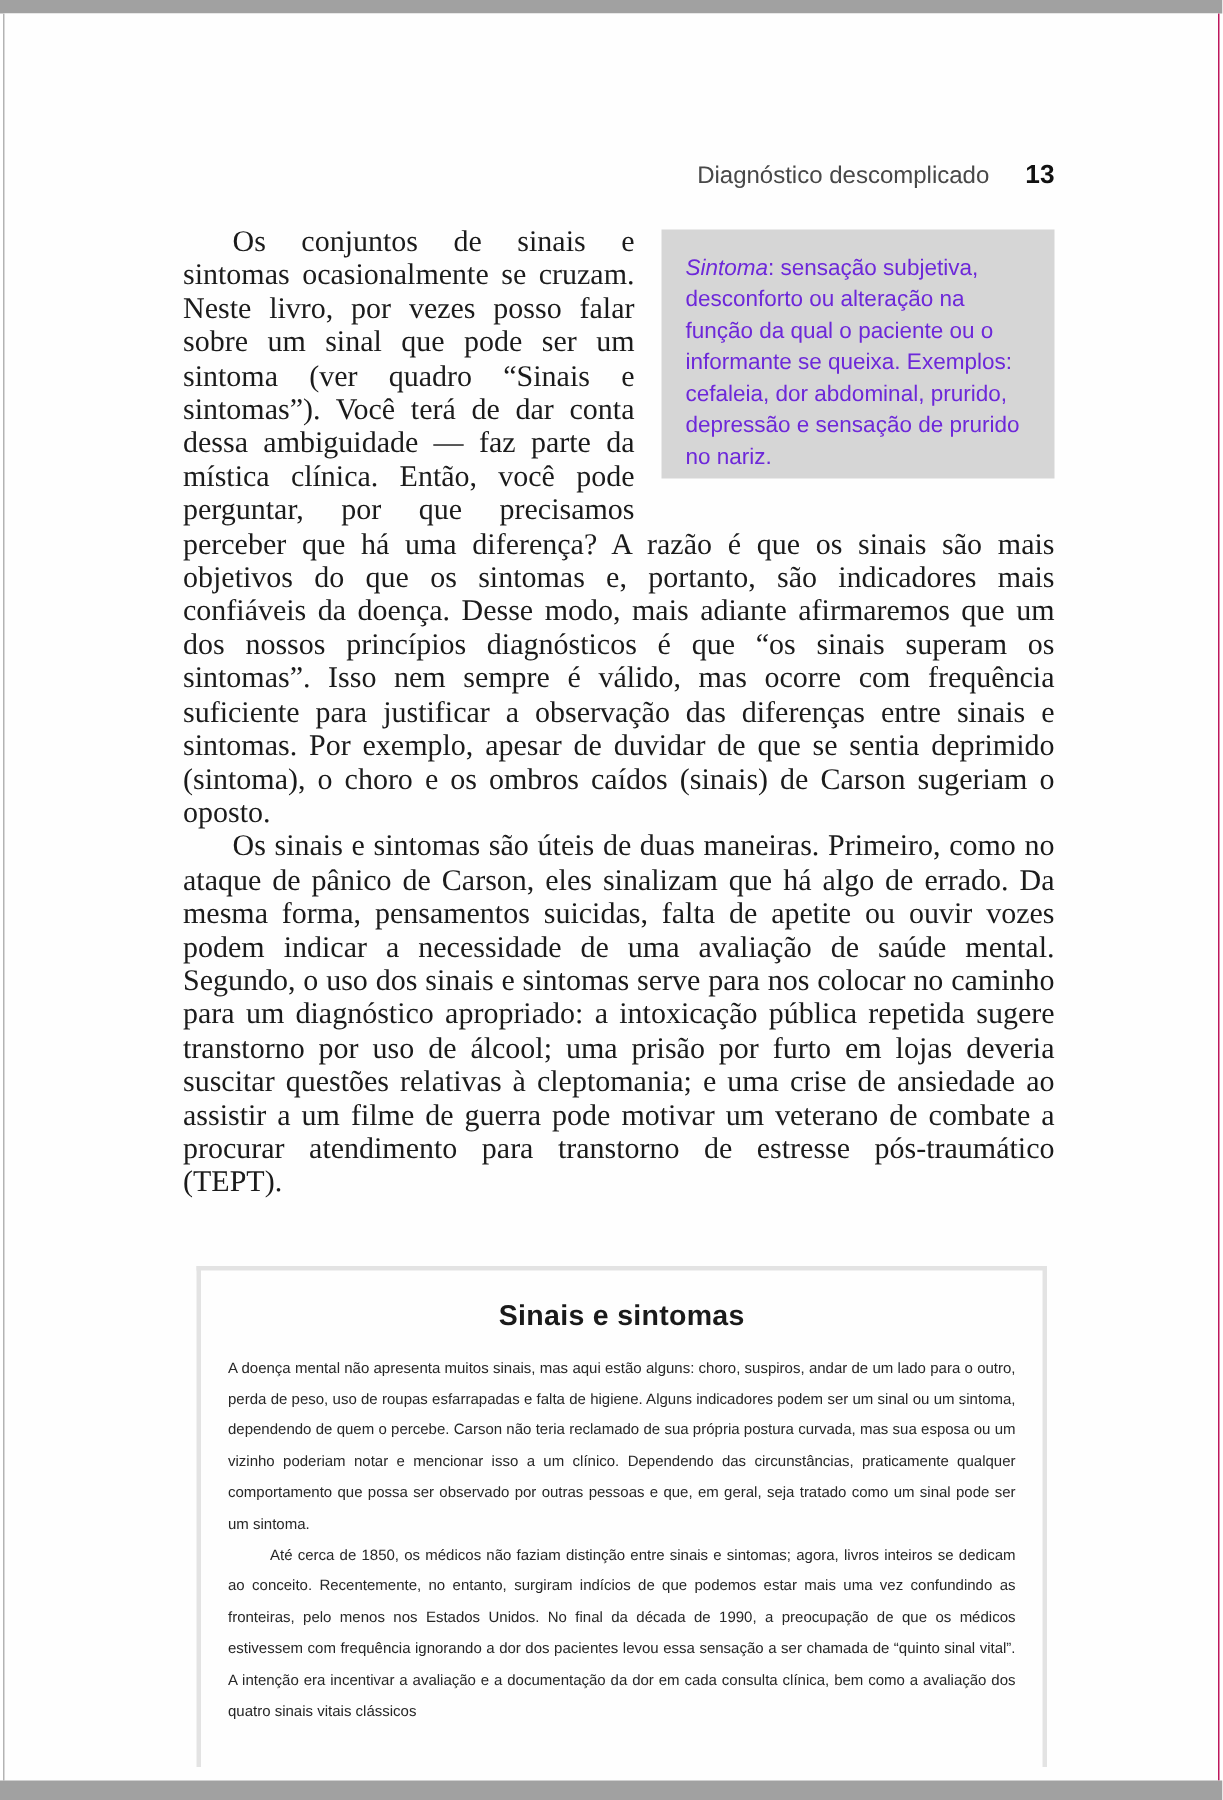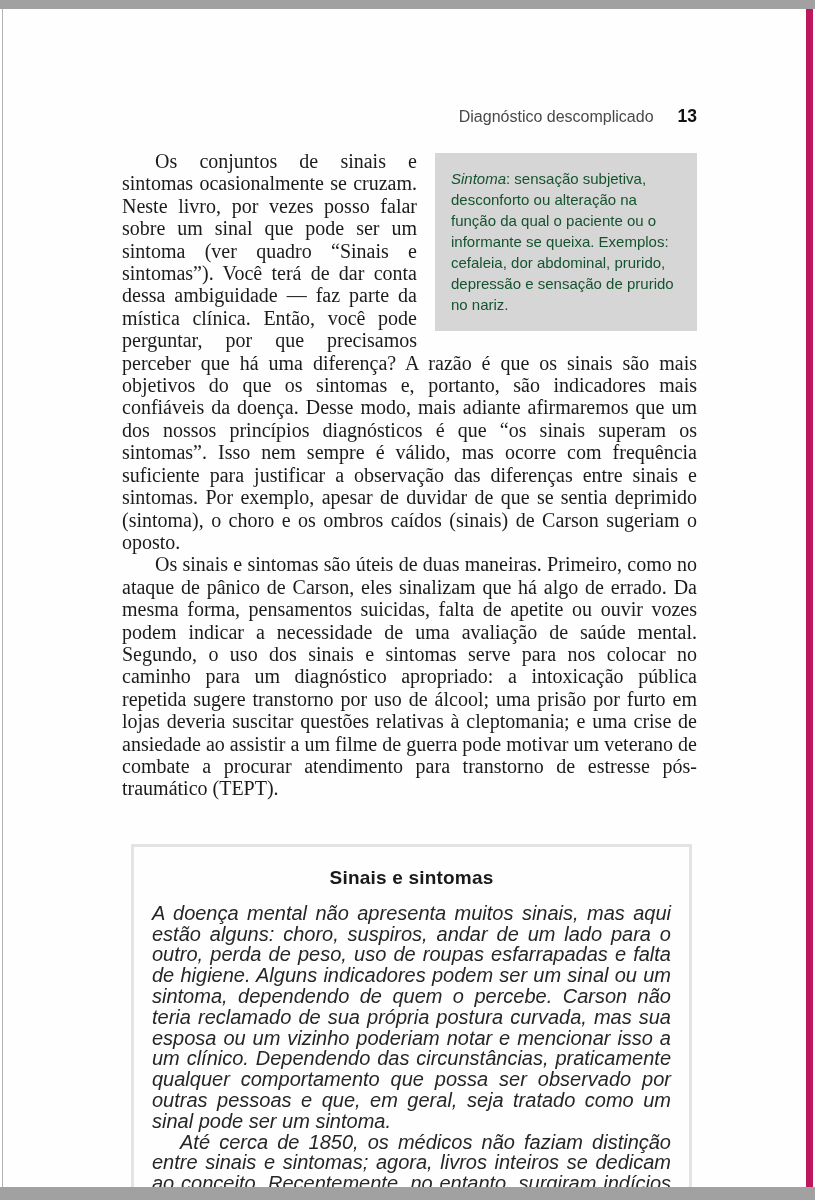--- a/index.html
+++ b/index.html
@@ -17,21 +17,21 @@
     width: 100%;
     background: #a1a1a1;
   }
   .scan-strip.top { height: 9px; }
   .scan-strip.bottom { height: 13px; }
   .page {
     box-sizing: border-box;
     height: 1178px;
     margin: 0 2px;
     border-left: 1px solid #b3b3b3;
-    border-right: 7px solid #be185d;
+    border-right: 1px solid #be185d;
     background: #fefefe;
     padding: 0 109px 0 119px;
     overflow: hidden;
   }
   
   .page-header {
     padding-top: 97px;
     text-align: right;
     font-family: "Liberation Sans", "DejaVu Sans", sans-serif;
     font-size: 16px;
@@ -46,26 +46,26 @@
   }
   
   .content {
     margin-top: 23px;
   }
   .definitions-box {
     float: right;
     box-sizing: border-box;
     width: 262px;
     margin: 3px 0 14px 18px;
-    padding: 15px 16px 16px 16px;
+    padding: 15px 16px 4px 16px;
     background: #d6d6d6;
     font-family: "Liberation Sans", "DejaVu Sans", sans-serif;
     font-size: 15px;
     line-height: 21px;
-    color: #14532d;
+    color: #6d28d9;
     text-align: left;
   }
   .definitions-box p {
     margin: 0;
   }
   .definitions-box p + p {
     margin-top: 15px;
   }
   .definitions-box .term {
     font-style: italic;
@@ -91,25 +91,24 @@
   .feature-box-title {
     margin: 6px 0 14px 0;
     font-size: 19px;
     font-weight: bold;
     text-align: center;
     color: #1a1a1a;
     letter-spacing: 0.2px;
   }
   .feature-box p {
     margin: 0;
-    font-size: 20px;
+    font-size: 10px;
     line-height: 20.8px;
     text-align: justify;
     color: #262626;
-    font-style: italic;
   }
   .feature-box p.indented {
     text-indent: 28px;
   }
 </style>
 </head>
 <body>
 
 <div class="scan-strip top"></div>
 

